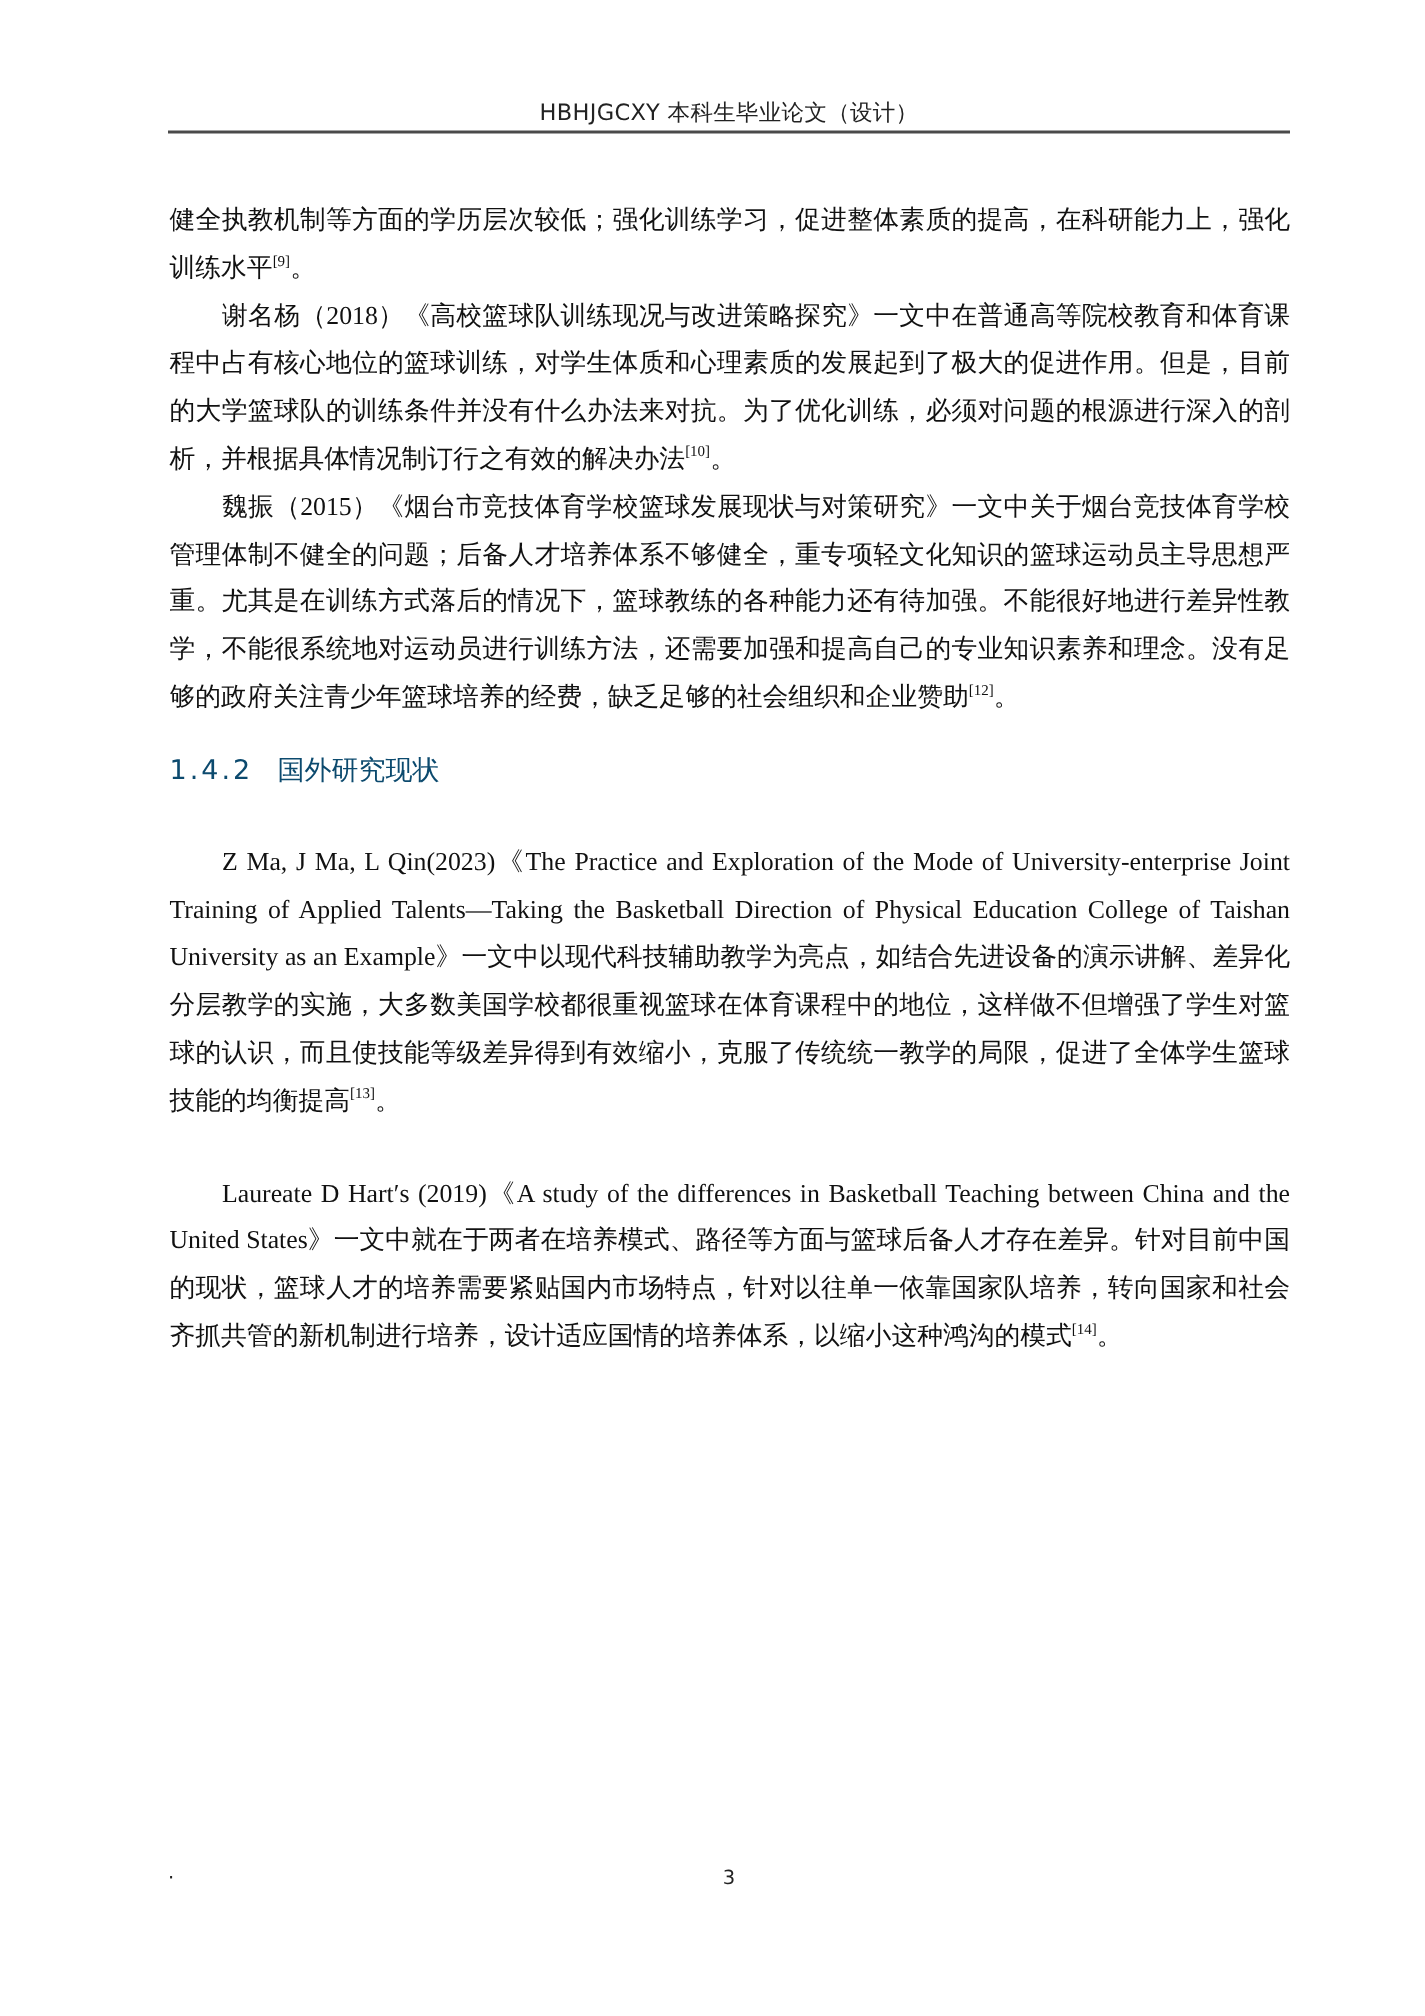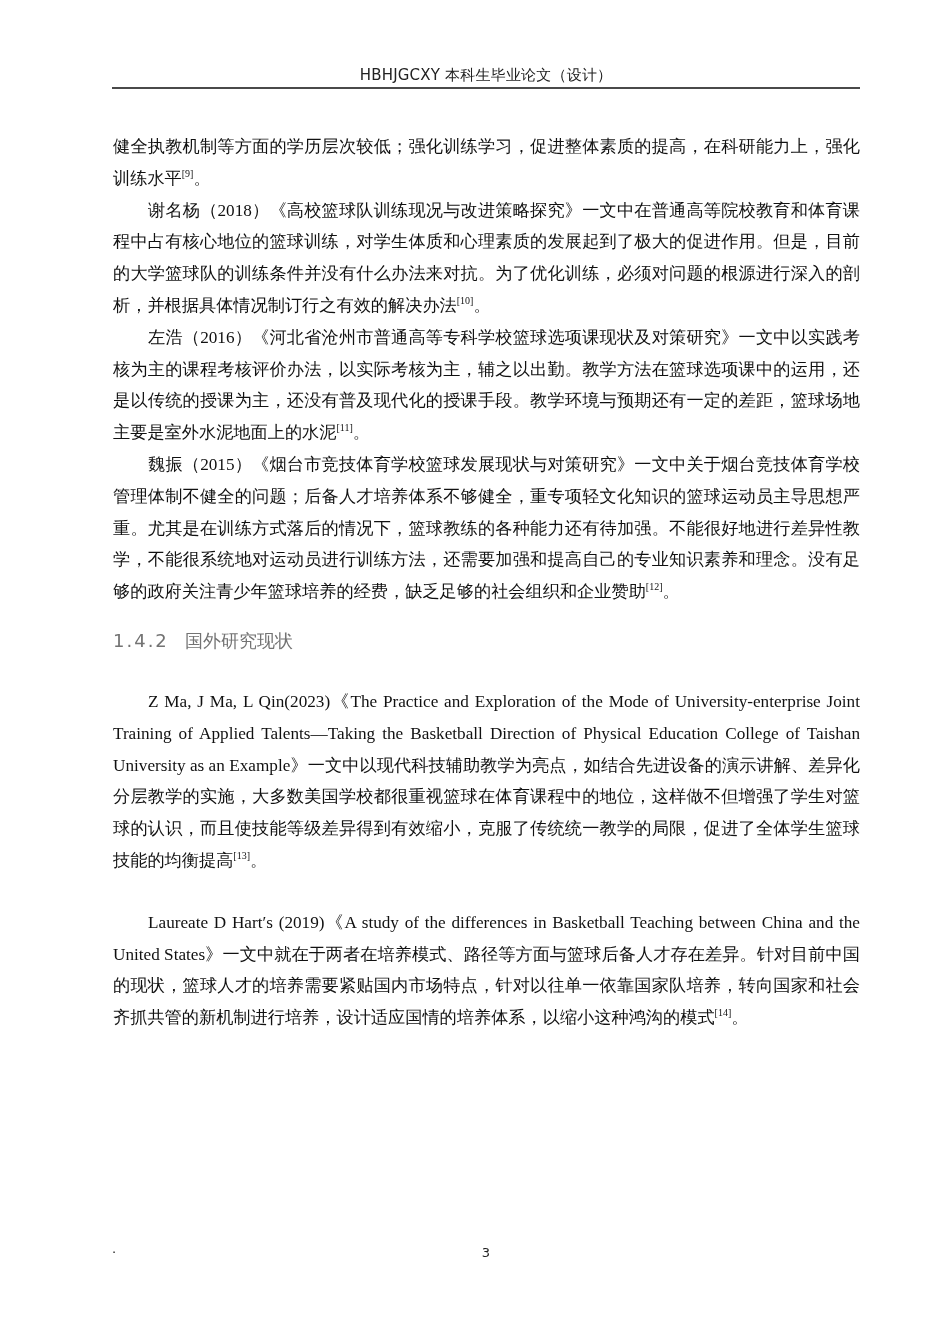--- a/index.html
+++ b/index.html
@@ -63,21 +63,21 @@
       font-size: 10px;
       line-height: 0;
       vertical-align: 7px;
     }
     .section-heading {
       margin: 18px 0 12px 0;
       font-size: 18px;
       line-height: 30px;
       font-family: "DejaVu Sans", "Liberation Sans", sans-serif;
       font-weight: normal;
-      color: #737373;
+      color: #0c4a6e;
     }
     .section-heading .num {
       display: inline-block;
       width: 72px;
       letter-spacing: 2px;
     }
     .footer {
       position: absolute;
       top: 1245px;
       left: 112px;
@@ -107,21 +107,20 @@
 
   <div class="running-header">HBHJGCXY 本科生毕业论文（设计）</div>
   <div class="header-rule"></div>
 
   <div class="body">
 
     <p class="para noindent"><span>健全执教机制等方面的学历层次较低；强化训练学习，促进整体素质的提高，在科研能力上，强化训练水平</span><sup class="ref">[9]</sup><span>。</span></p>
 
     <p class="para"><span>谢名杨（2018）《高校篮球队训练现况与改进策略探究》一文中在普通高等院校教育和体育课程中占有核心地位的篮球训练，对学生体质和心理素质的发展起到了极大的促进作用。但是，目前的大学篮球队的训练条件并没有什么办法来对抗。为了优化训练，必须对问题的根源进行深入的剖析，并根据具体情况制订行之有效的解决办法</span><sup class="ref">[10]</sup><span>。</span></p>
 
-    <p class="para"><span>左浩（2016）《河北省沧州市普通高等专科学校篮球选项课现状及对策研究》一文中以实践考核为主的课程考核评价办法，以实际考核为主，辅之以出勤。教学方法在篮球选项课中的运用，还是以传统的授课为主，还没有普及现代化的授课手段。教学环境与预期还有一定的差距，篮球场地主要是室外水泥地面上的水泥</span><sup class="ref">[11]</sup><span>。</span></p>
 
     <p class="para"><span>魏振（2015）《烟台市竞技体育学校篮球发展现状与对策研究》一文中关于烟台竞技体育学校管理体制不健全的问题；后备人才培养体系不够健全，重专项轻文化知识的篮球运动员主导思想严重。尤其是在训练方式落后的情况下，篮球教练的各种能力还有待加强。不能很好地进行差异性教学，不能很系统地对运动员进行训练方法，还需要加强和提高自己的专业知识素养和理念。没有足够的政府关注青少年篮球培养的经费，缺乏足够的社会组织和企业赞助</span><sup class="ref">[12]</sup><span>。</span></p>
 
     <h3 class="section-heading"><span class="num">1.4.2</span><span>国外研究现状</span></h3>
 
     <p class="para en"><span>Z Ma, J Ma, L Qin(2023)《The Practice and Exploration of the Mode of University-enterprise Joint Training of Applied Talents—Taking the Basketball Direction of Physical Education College of Taishan University as an Example》一文中以现代科技辅助教学为亮点，如结合先进设备的演示讲解、差异化分层教学的实施，大多数美国学校都很重视篮球在体育课程中的地位，这样做不但增强了学生对篮球的认识，而且使技能等级差异得到有效缩小，克服了传统统一教学的局限，促进了全体学生篮球技能的均衡提高</span><sup class="ref">[13]</sup><span>。</span></p>
 
     <p class="para en"><span>Laureate D Hart′s (2019)《A study of the differences in Basketball Teaching between China and the United States》一文中就在于两者在培养模式、路径等方面与篮球后备人才存在差异。针对目前中国的现状，篮球人才的培养需要紧贴国内市场特点，针对以往单一依靠国家队培养，转向国家和社会齐抓共管的新机制进行培养，设计适应国情的培养体系，以缩小这种鸿沟的模式</span><sup class="ref">[14]</sup><span>。</span></p>
 
 

